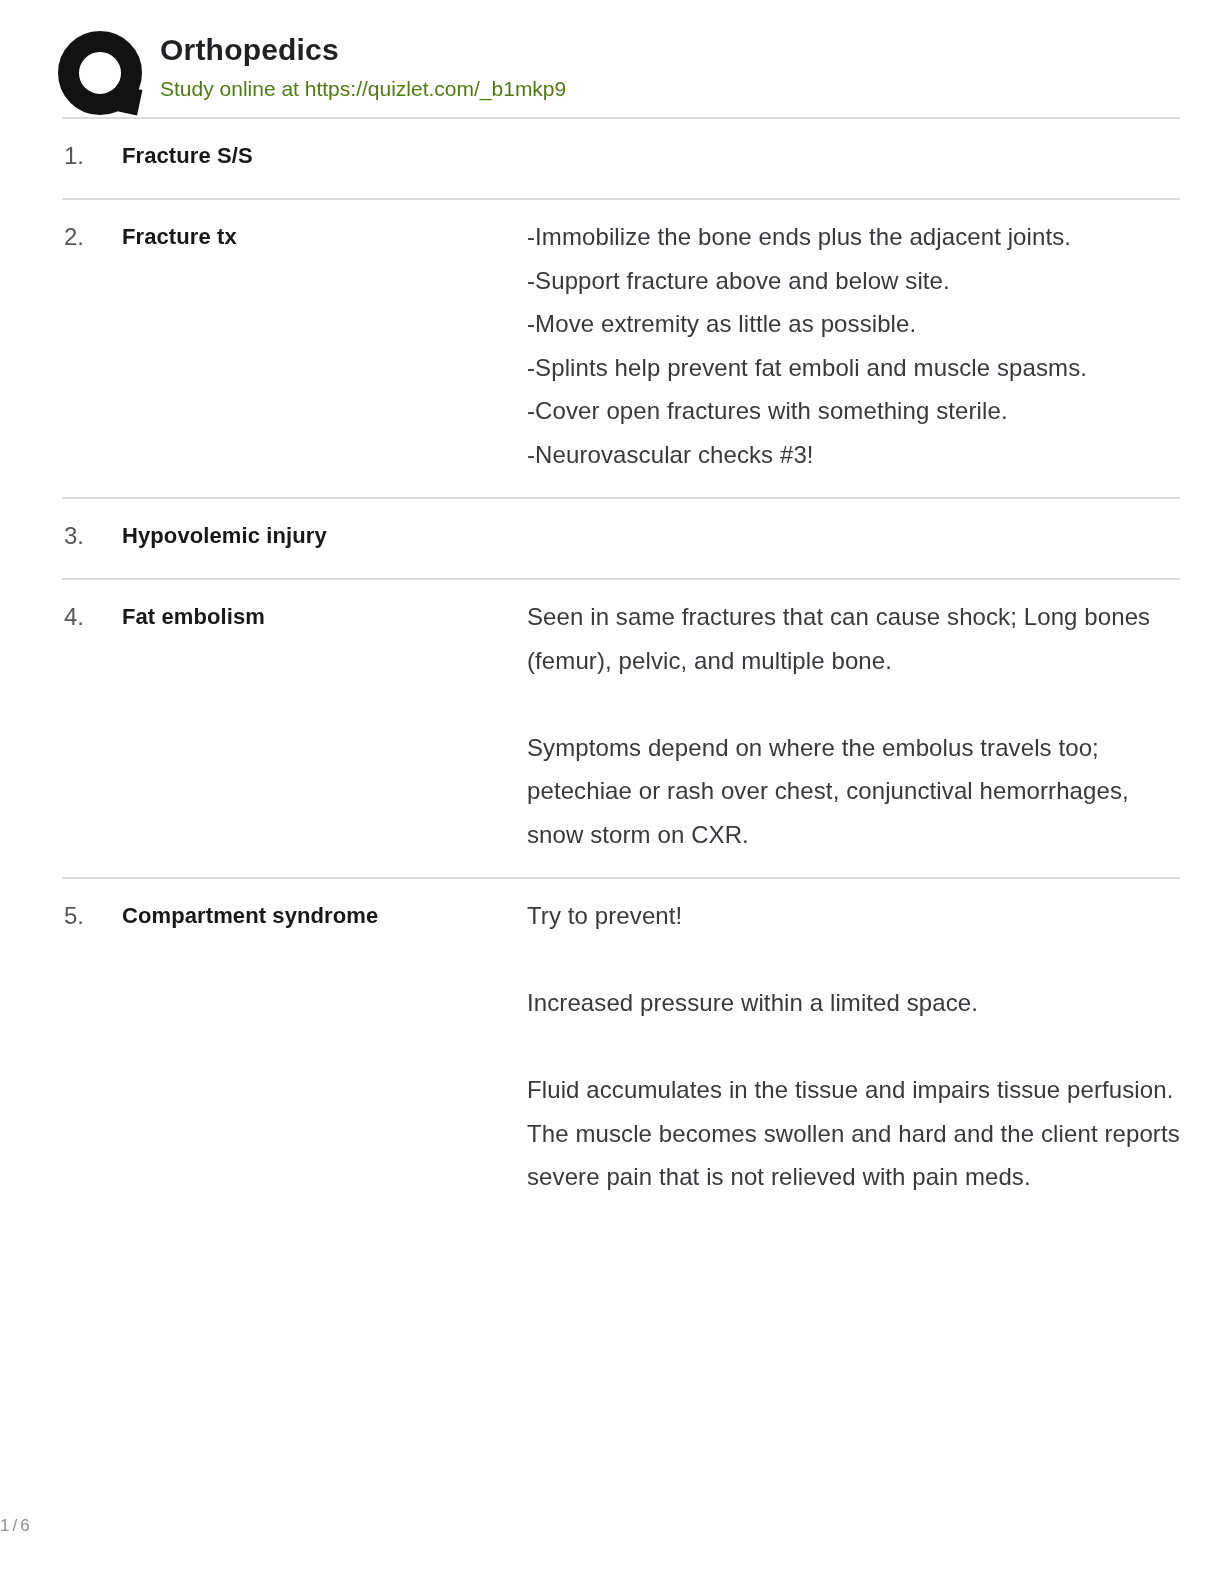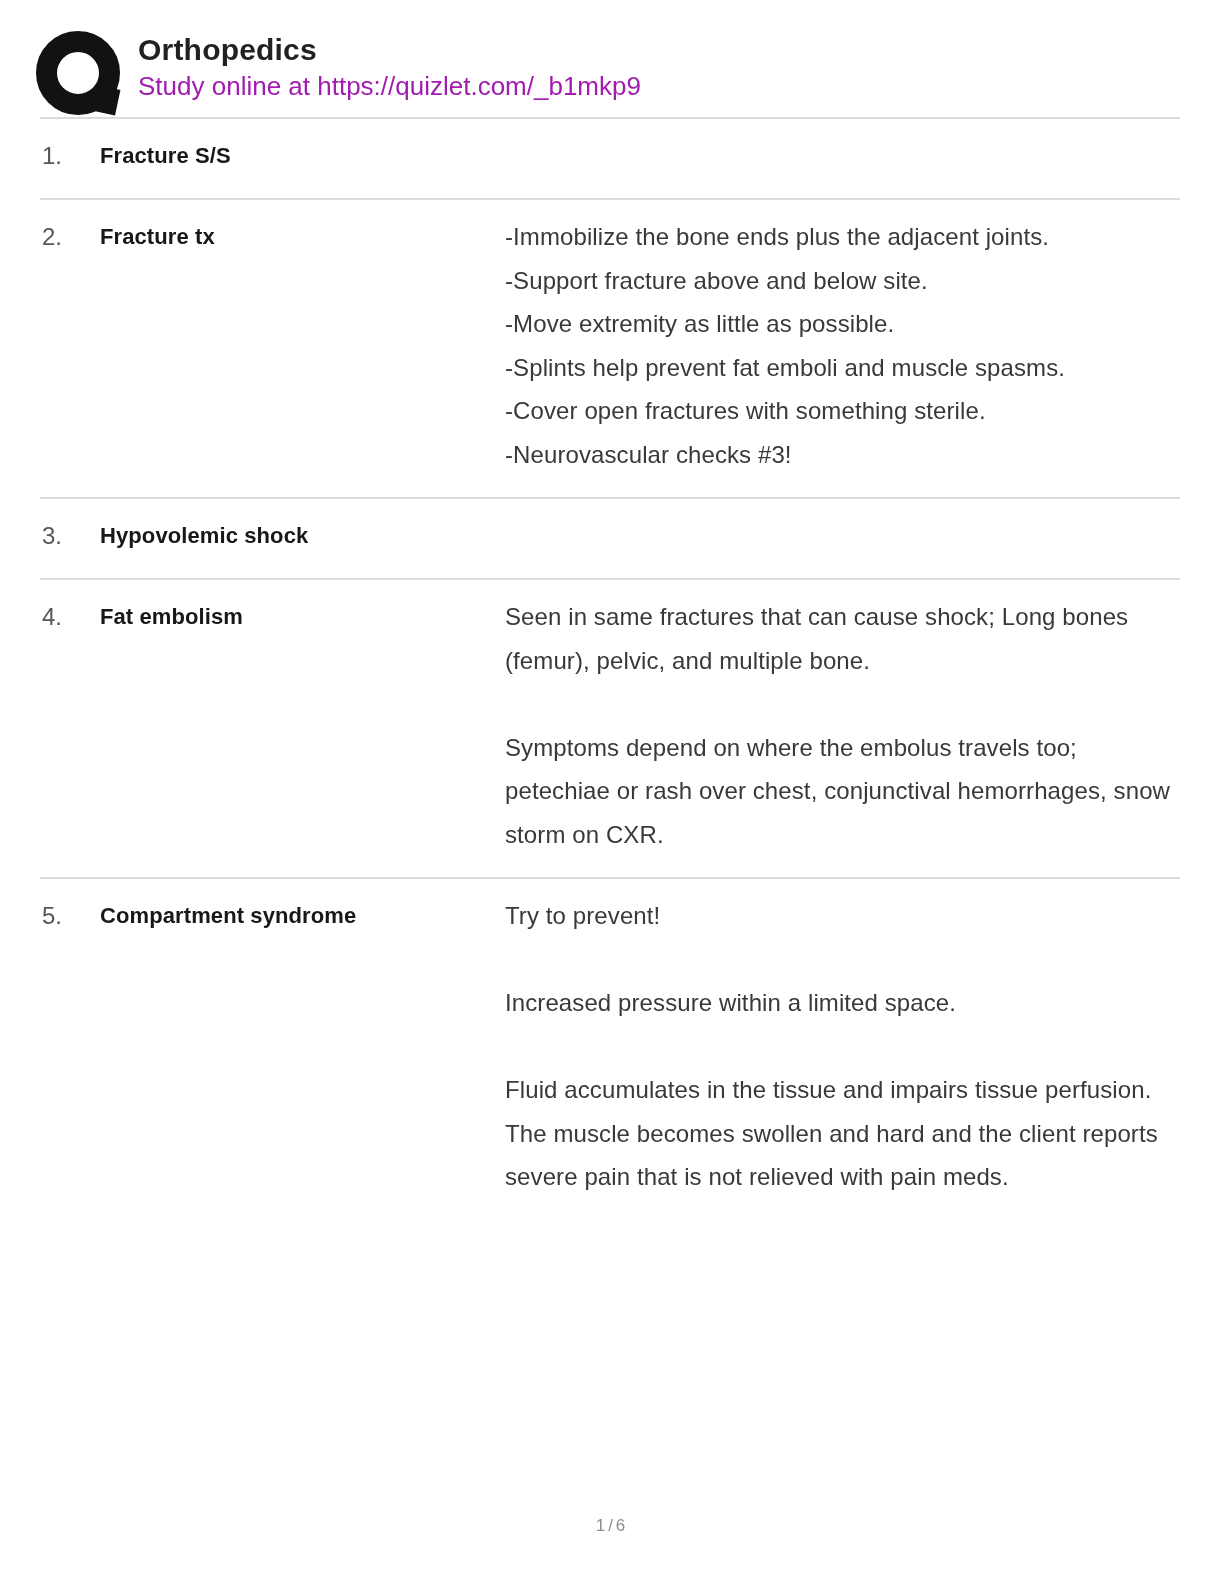--- a/index.html
+++ b/index.html
@@ -7,21 +7,21 @@
   body {
     width: 1224px;
     height: 1584px;
     position: relative;
     font-family: "Liberation Sans", sans-serif;
     overflow: hidden;
   }
   .page {
     width: 100%;
     height: 100%;
-    padding: 0 44px 0 40px;
+    padding: 0 44px 0 62px;
     position: relative;
   }
   
   .header {
     display: flex;
     align-items: flex-start;
     padding-top: 31px;
     padding-bottom: 2px;
     border-bottom: 2px solid #d9dbdd;
   }
@@ -47,24 +47,24 @@
     transform: rotate(12deg);
   }
   .header-text { margin-left: 18px; padding-top: 2px; }
   .title {
     font-size: 30px;
     font-weight: 600;
     color: #1f2124;
     letter-spacing: 0.2px;
   }
   .subtitle {
-    margin-top: 4px;
-    font-size: 26px;
+    margin-top: 10px;
+    font-size: 21px;
     font-weight: 300;
-    color: #a21caf;
+    color: #4d7c0f;
   }
   
   .card-row {
     display: grid;
     grid-template-columns: 60px 405px 1fr;
     padding: 15px 0 21px 0;
   }
   .card-row + .card-row { border-top: 2px solid #d9dbdd; }
   .card-number {
     font-size: 24px;
@@ -87,21 +87,21 @@
     line-height: 43.5px;
     white-space: pre-line;
     letter-spacing: 0.1px;
   }
   
   .footer {
     position: absolute;
     bottom: 48px;
     left: 0;
     width: 100%;
-    text-align: center;
+    text-align: left;
   }
   .page-indicator {
     font-size: 17px;
     font-weight: 300;
     color: #8d8f92;
     letter-spacing: 3px;
   }
 </style>
 </head>
 <body>
@@ -130,21 +130,21 @@
     <div class="card-definition">-Immobilize the bone ends plus the adjacent joints.
 -Support fracture above and below site.
 -Move extremity as little as possible.
 -Splints help prevent fat emboli and muscle spasms.
 -Cover open fractures with something sterile.
 -Neurovascular checks #3!</div>
   </div>
 
   <div class="card-row">
     <div class="card-number">3.</div>
-    <div class="card-term">Hypovolemic shock</div>
+    <div class="card-term">Hypovolemic injury</div>
   </div>
 
   <div class="card-row">
     <div class="card-number">4.</div>
     <div class="card-term">Fat embolism</div>
     <div class="card-definition">Seen in same fractures that can cause shock; Long bones (femur), pelvic, and multiple bone.
 
 Symptoms depend on where the embolus travels too; petechiae or rash over chest, conjunctival hemorrhages, snow storm on CXR.</div>
   </div>
 

